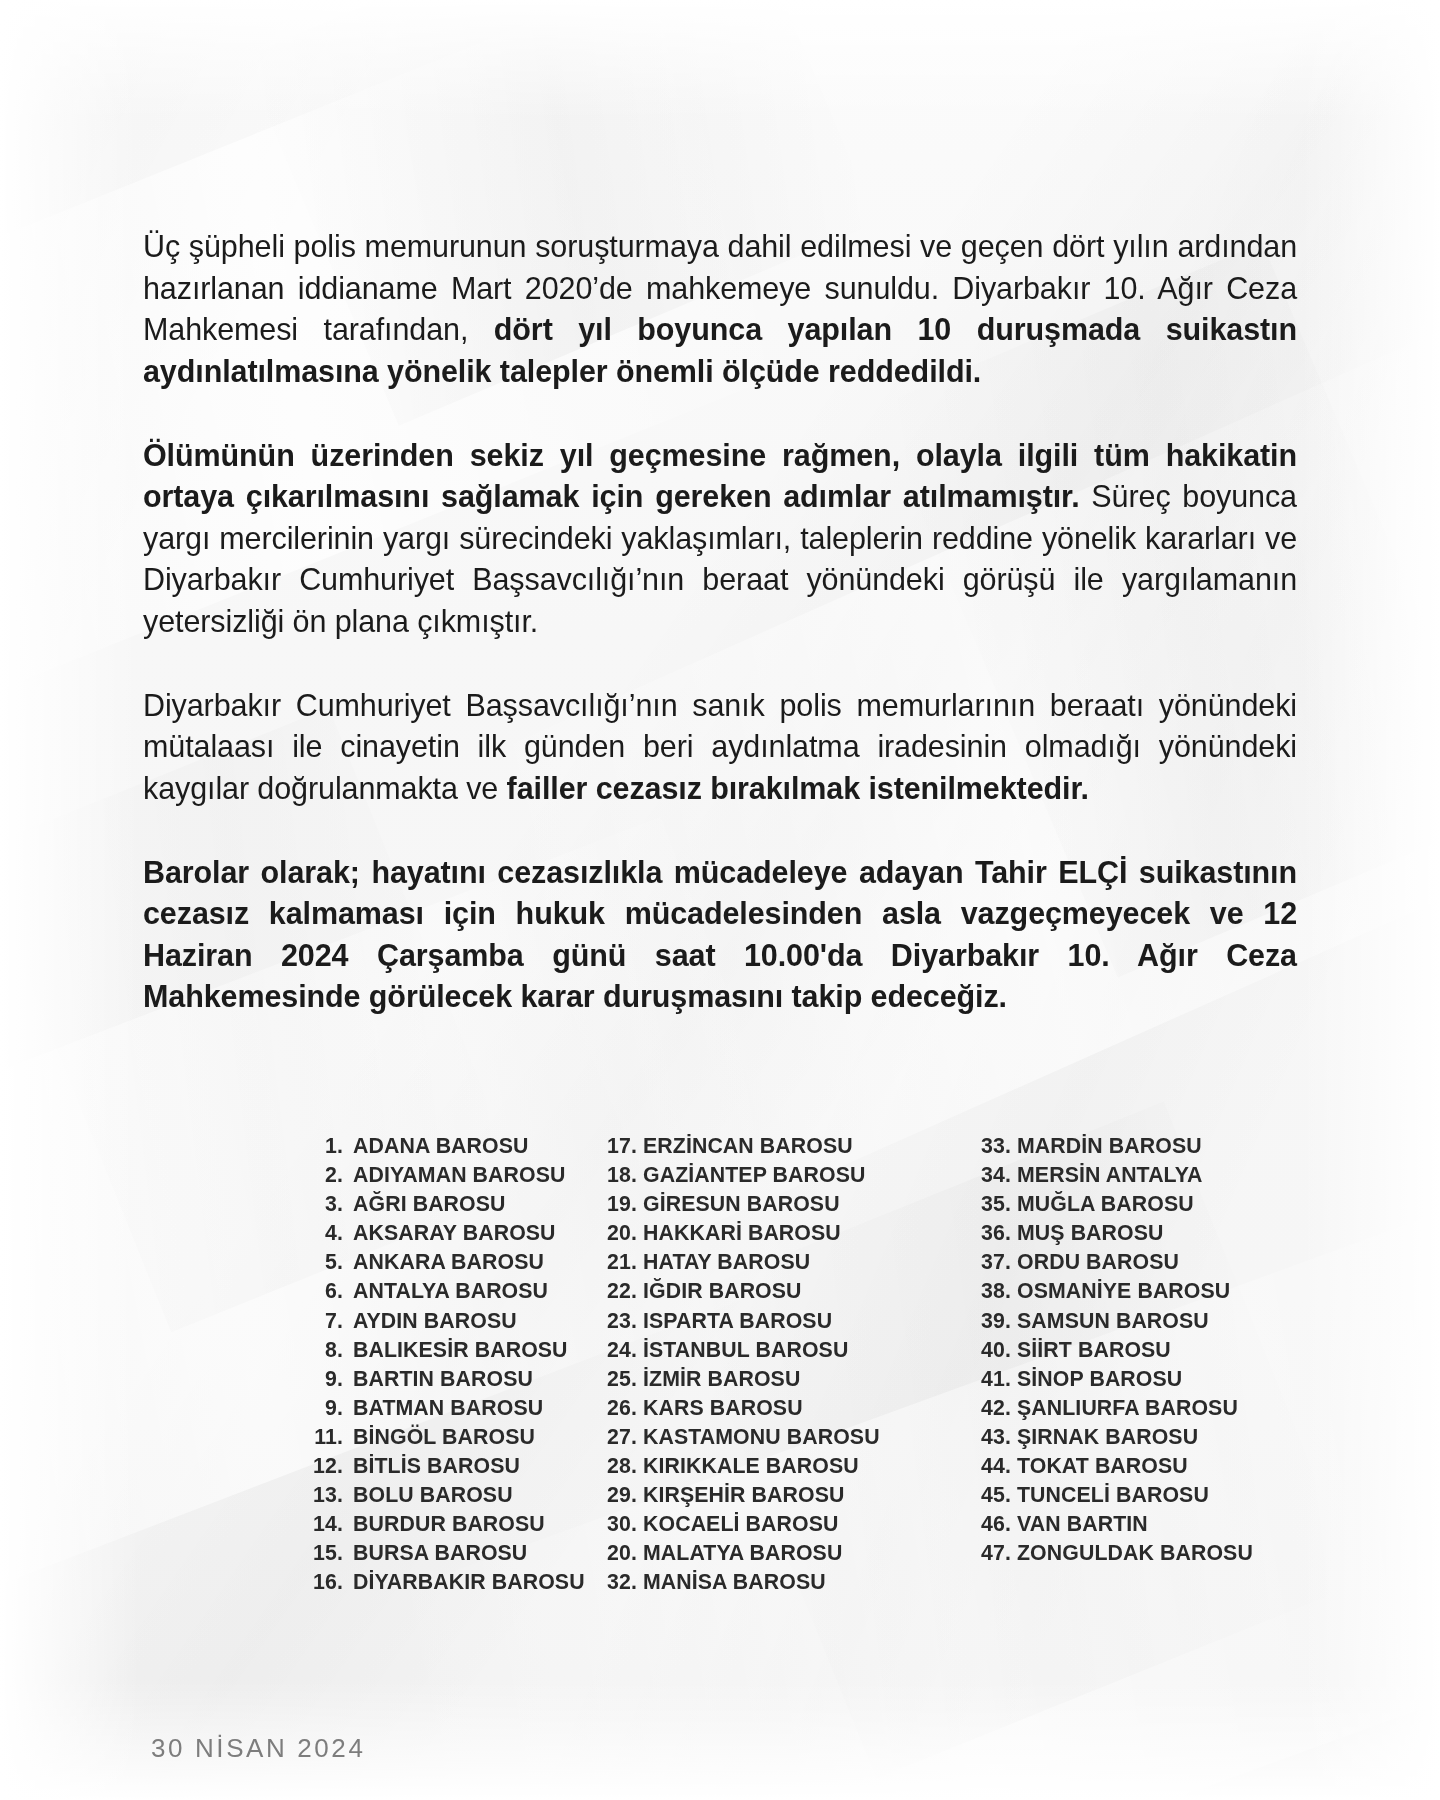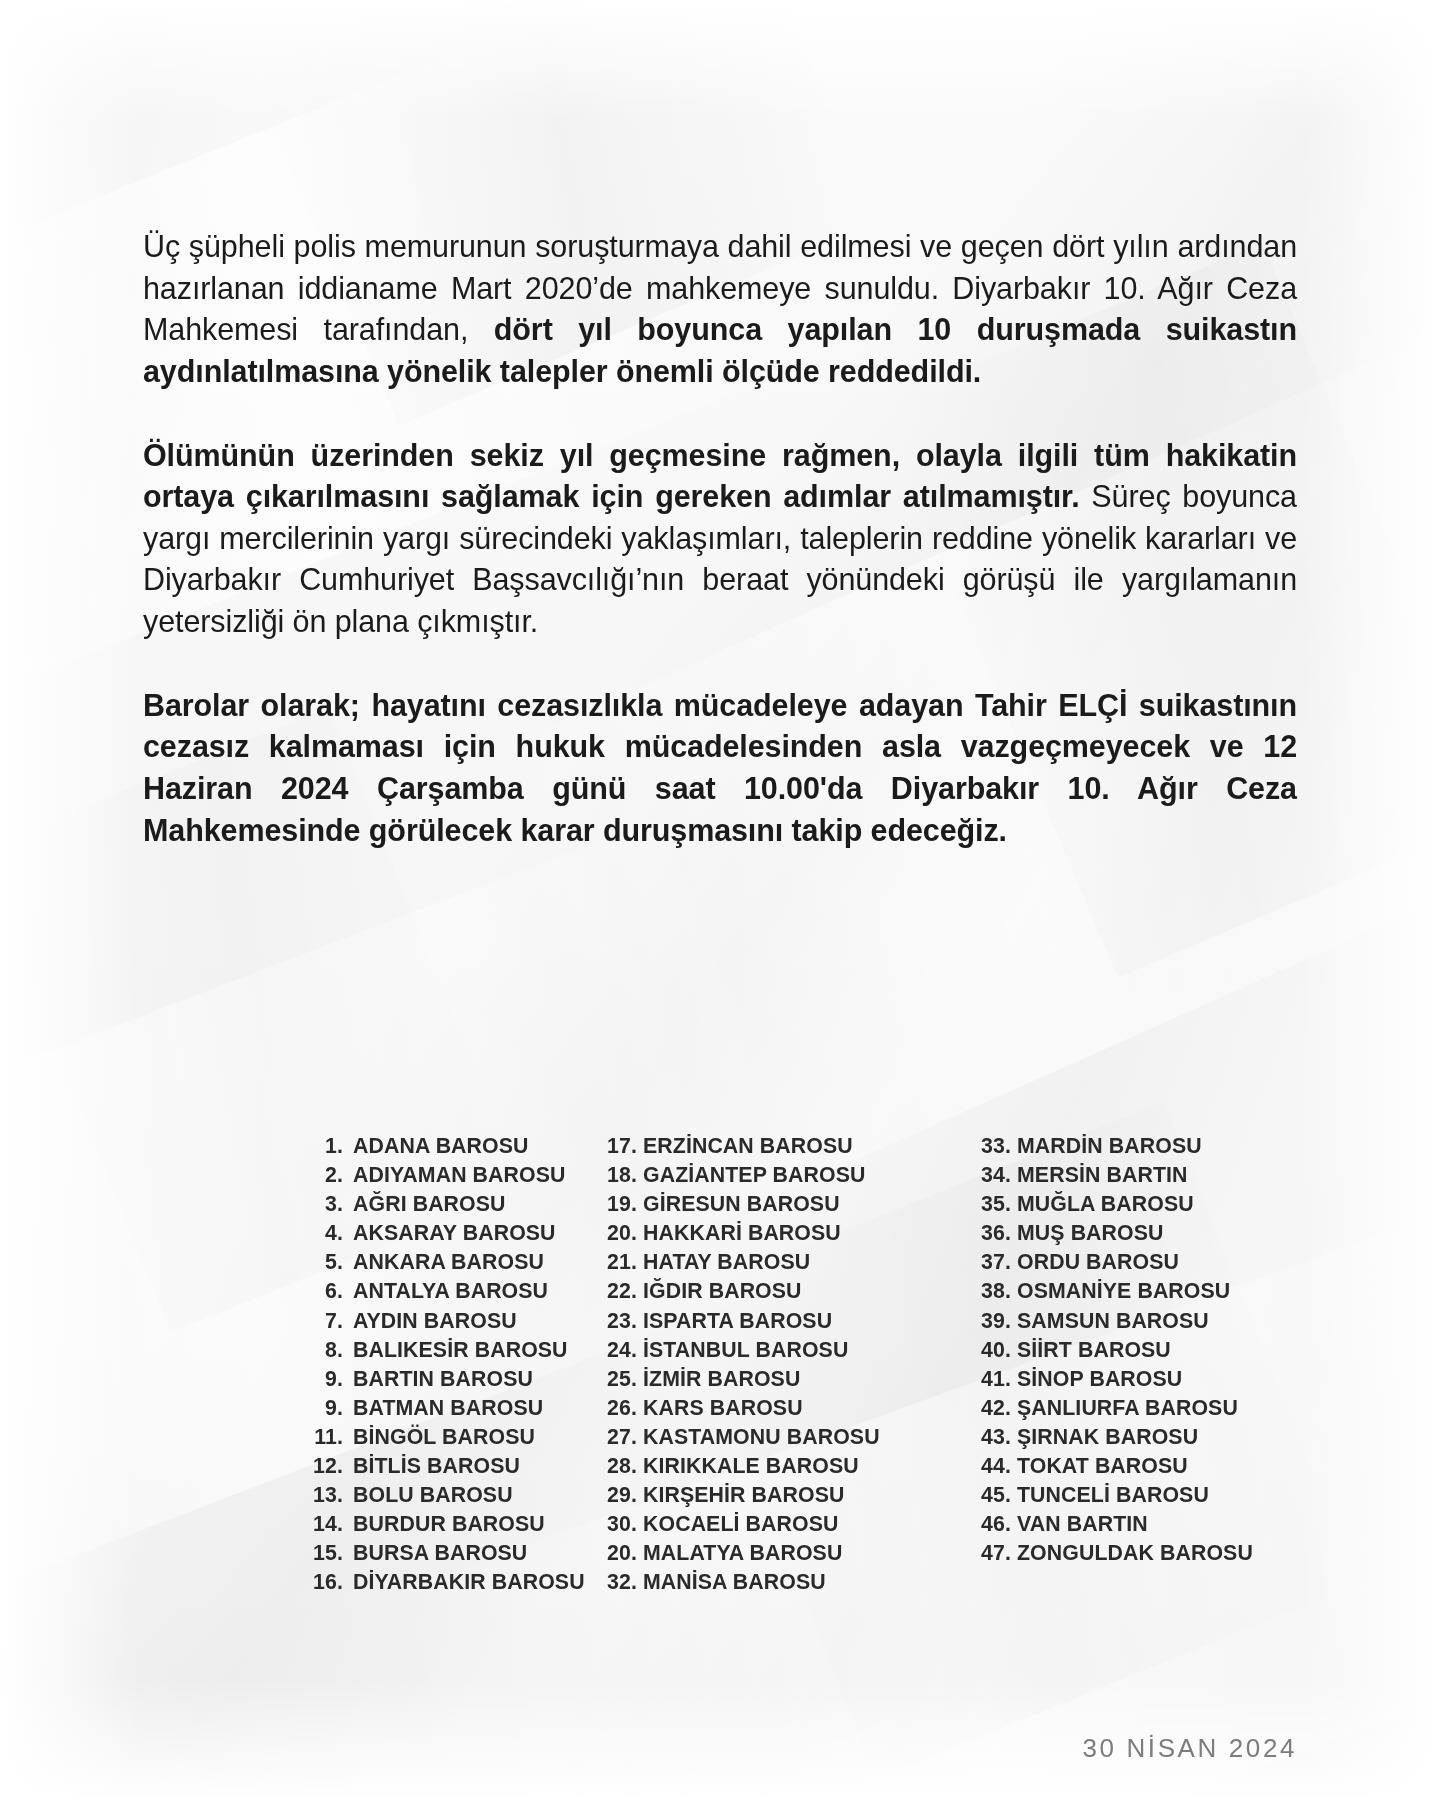--- a/index.html
+++ b/index.html
@@ -147,24 +147,24 @@
     text-align: right;
     margin-right: 10px;
   }
   .col.c2 .row .num,
   .col.c3 .row .num { min-width: 42px; margin-right: 6px; }
   .row .name { }
 
   
   .footer-date {
     position: absolute;
-    left: 0;
+    left: 8px;
     top: 1697px;
     width: 1154px;
-    text-align: right;
+    text-align: left;
     font-size: 26px;
     letter-spacing: 2.6px;
     color: #7d7d7d;
   }
 </style>
 </head>
 <body>
 
 <div class="page">
   <div class="sheen s1"></div>
@@ -175,20 +175,21 @@
   <div class="shade d2"></div>
   <div class="shade d3"></div>
   <div class="shade d4"></div>
   <div class="edge-white"></div>
 
   <div class="content">
 
     <div class="body-text">
       <p class="para"><span>Üç şüpheli polis memurunun soruşturmaya dahil edilmesi ve geçen dört yılın ardından hazırlanan iddianame Mart 2020’de mahkemeye sunuldu. Diyarbakır 10. Ağır Ceza Mahkemesi tarafından, </span><b>dört yıl boyunca yapılan 10 duruşmada suikastın aydınlatılmasına yönelik talepler önemli ölçüde reddedildi.</b></p>
       <p class="para"><b>Ölümünün üzerinden sekiz yıl geçmesine rağmen, olayla ilgili tüm hakikatin ortaya çıkarılmasını sağlamak için gereken adımlar atılmamıştır.</b><span> Süreç boyunca yargı mercilerinin yargı sürecindeki yaklaşımları, taleplerin reddine yönelik kararları ve Diyarbakır Cumhuriyet Başsavcılığı’nın beraat yönündeki görüşü ile yargılamanın yetersizliği ön plana çıkmıştır.</span></p>
+      <p class="para"><span>Diyarbakır Cumhuriyet Başsavcılığı’nın sanık polis memurlarının beraatı yönündeki mütalaası ile cinayetin ilk günden beri aydınlatma iradesinin olmadığı yönündeki kaygılar doğrulanmakta ve </span><b>failler cezasız bırakılmak istenilmektedir.</b></p>
       <p class="para all-bold"><span>Barolar olarak; hayatını cezasızlıkla mücadeleye adayan Tahir ELÇİ suikastının cezasız kalmaması için hukuk mücadelesinden asla vazgeçmeyecek ve 12 Haziran 2024 Çarşamba günü saat 10.00'da Diyarbakır 10. Ağır Ceza Mahkemesinde görülecek karar duruşmasını takip edeceğiz.</span></p>
     </div>
 
 
     <div class="columns">
       <div class="col c1">
           <div class="row">
             <span class="num">1.</span>
             <span class="name">ADANA BAROSU</span>
           </div>
@@ -319,21 +320,21 @@
             <span class="name">MANİSA BAROSU</span>
           </div>
         </div>
       <div class="col c3">
           <div class="row">
             <span class="num">33.</span>
             <span class="name">MARDİN BAROSU</span>
           </div>
           <div class="row">
             <span class="num">34.</span>
-            <span class="name">MERSİN BARTIN</span>
+            <span class="name">MERSİN ANTALYA</span>
           </div>
           <div class="row">
             <span class="num">35.</span>
             <span class="name">MUĞLA BAROSU</span>
           </div>
           <div class="row">
             <span class="num">36.</span>
             <span class="name">MUŞ BAROSU</span>
           </div>
           <div class="row">

